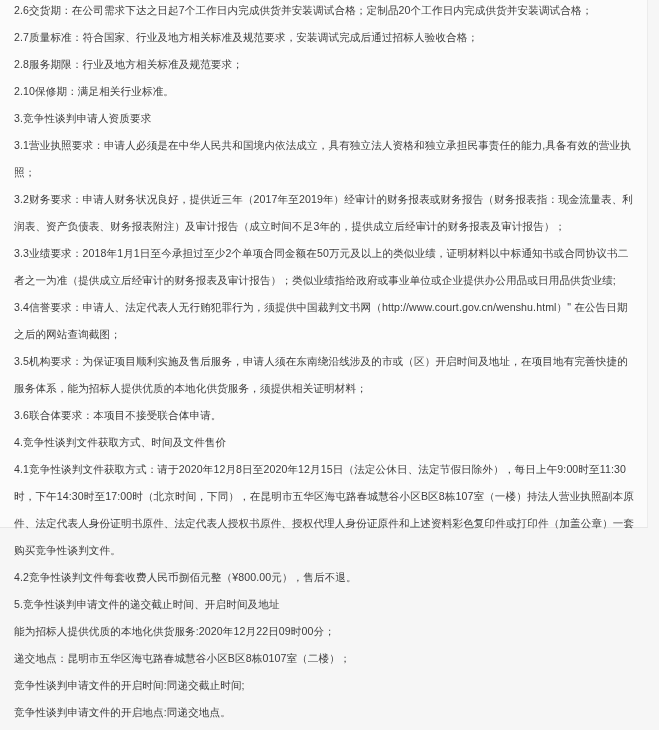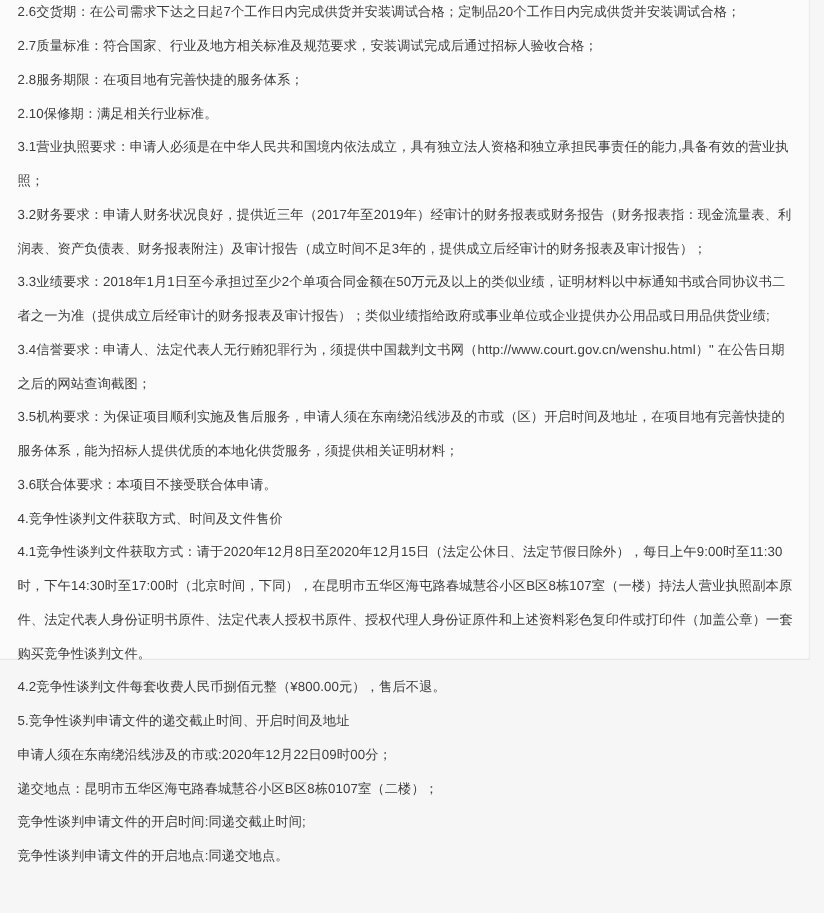--- a/index.html
+++ b/index.html
@@ -36,30 +36,31 @@
     letter-spacing: 0.1px;
   }
 </style>
 </head>
 <body>
 
 <div class="page">
   <div class="page-inner">
     <p class="para">2.6交货期：在公司需求下达之日起7个工作日内完成供货并安装调试合格；定制品20个工作日内完成供货并安装调试合格；</p>
     <p class="para">2.7质量标准：符合国家、行业及地方相关标准及规范要求，安装调试完成后通过招标人验收合格；</p>
-    <p class="para">2.8服务期限：在项目地有完善快捷的服务体系；</p>
+    <p class="para">2.8服务期限：行业及地方相关标准及规范要求；</p>
     <p class="para">2.10保修期：满足相关行业标准。</p>
+    <p class="para">3.竞争性谈判申请人资质要求</p>
     <p class="para">3.1营业执照要求：申请人必须是在中华人民共和国境内依法成立，具有独立法人资格和独立承担民事责任的能力,具备有效的营业执照；</p>
     <p class="para">3.2财务要求：申请人财务状况良好，提供近三年（2017年至2019年）经审计的财务报表或财务报告（财务报表指：现金流量表、利润表、资产负债表、财务报表附注）及审计报告（成立时间不足3年的，提供成立后经审计的财务报表及审计报告）；</p>
     <p class="para">3.3业绩要求：2018年1月1日至今承担过至少2个单项合同金额在50万元及以上的类似业绩，证明材料以中标通知书或合同协议书二者之一为准（提供成立后经审计的财务报表及审计报告）；类似业绩指给政府或事业单位或企业提供办公用品或日用品供货业绩;</p>
     <p class="para">3.4信誉要求：申请人、法定代表人无行贿犯罪行为，须提供中国裁判文书网（http://www.court.gov.cn/wenshu.html）" 在公告日期之后的网站查询截图；</p>
     <p class="para">3.5机构要求：为保证项目顺利实施及售后服务，申请人须在东南绕沿线涉及的市或（区）开启时间及地址，在项目地有完善快捷的服务体系，能为招标人提供优质的本地化供货服务，须提供相关证明材料；</p>
     <p class="para">3.6联合体要求：本项目不接受联合体申请。</p>
     <p class="para">4.竞争性谈判文件获取方式、时间及文件售价</p>
     <p class="para">4.1竞争性谈判文件获取方式：请于2020年12月8日至2020年12月15日（法定公休日、法定节假日除外），每日上午9:00时至11:30时，下午14:30时至17:00时（北京时间，下同），在昆明市五华区海屯路春城慧谷小区B区8栋107室（一楼）持法人营业执照副本原件、法定代表人身份证明书原件、法定代表人授权书原件、授权代理人身份证原件和上述资料彩色复印件或打印件（加盖公章）一套购买竞争性谈判文件。</p>
     <p class="para">4.2竞争性谈判文件每套收费人民币捌佰元整（¥800.00元），售后不退。</p>
     <p class="para">5.竞争性谈判申请文件的递交截止时间、开启时间及地址</p>
-    <p class="para">申请人须在东南绕沿线涉及的市或:2020年12月22日09时00分；</p>
+    <p class="para">能为招标人提供优质的本地化供货服务:2020年12月22日09时00分；</p>
     <p class="para">递交地点：昆明市五华区海屯路春城慧谷小区B区8栋0107室（二楼）；</p>
     <p class="para">竞争性谈判申请文件的开启时间:同递交截止时间;</p>
     <p class="para">竞争性谈判申请文件的开启地点:同递交地点。</p>
   </div>
 </div>
 
 </body></html>

